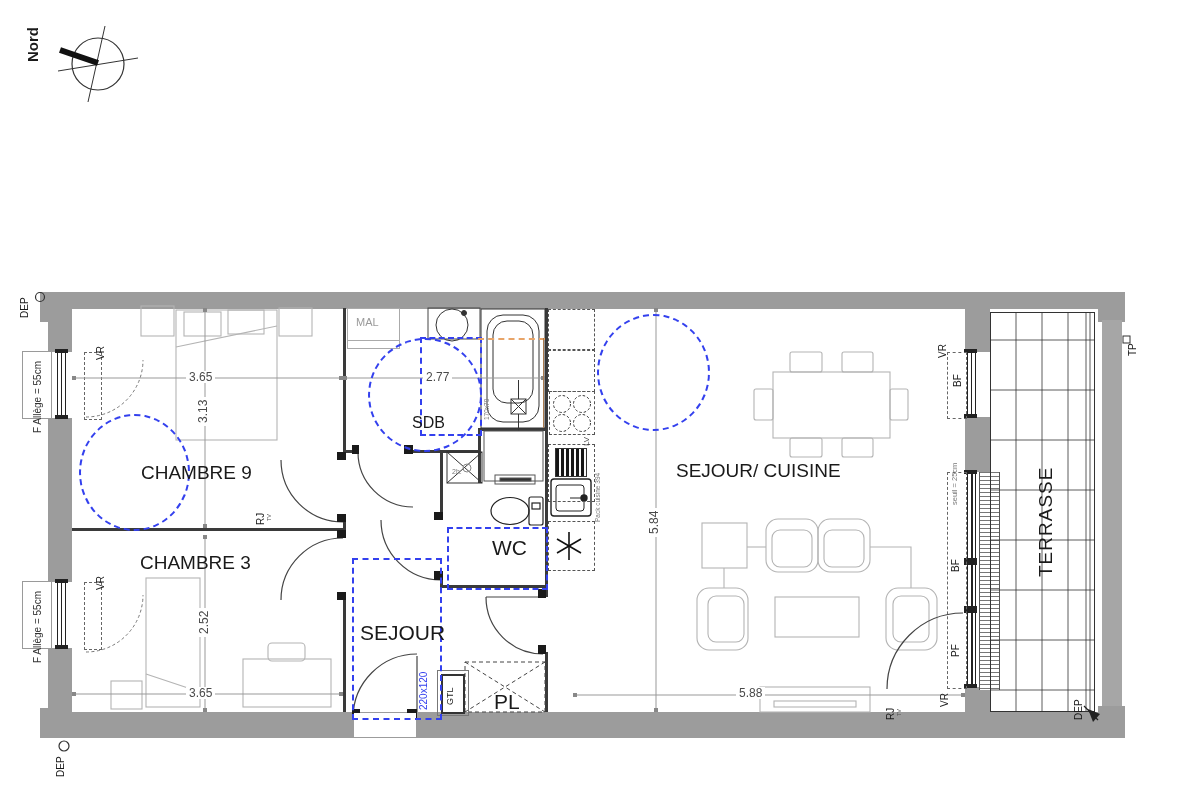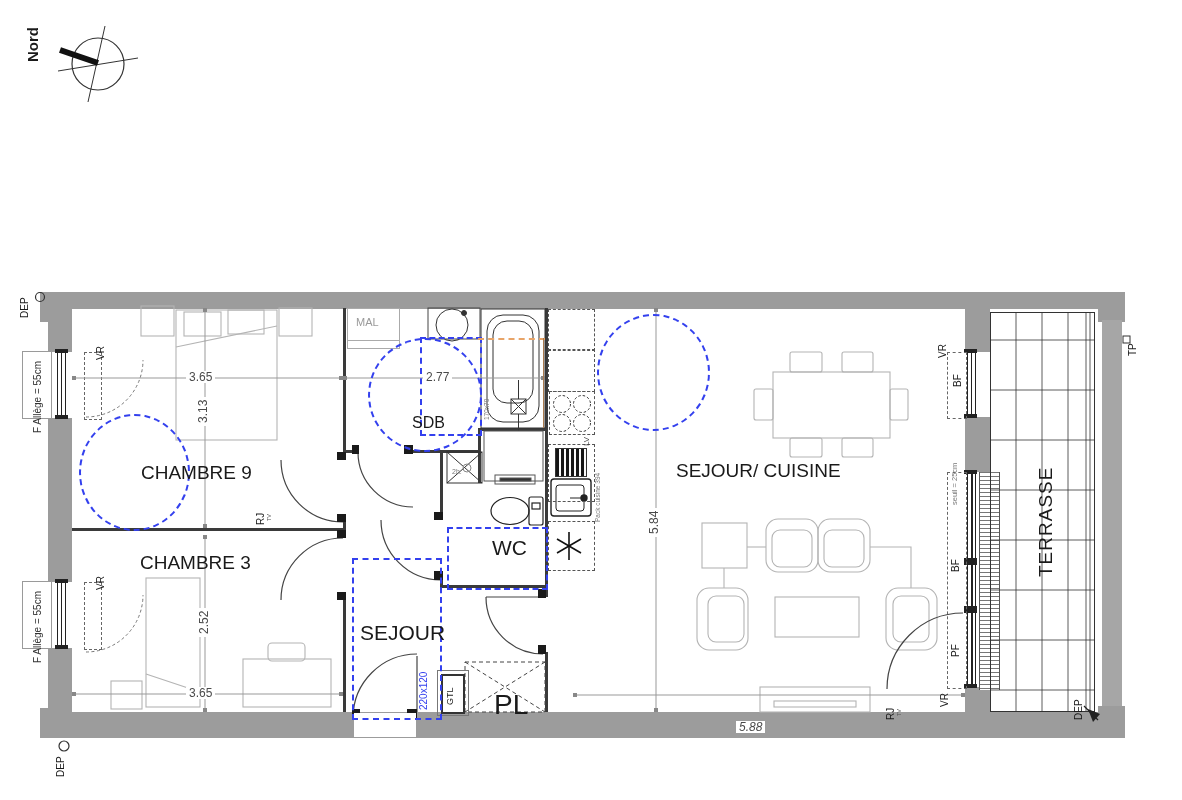--- a/index.html
+++ b/index.html
@@ -313,31 +313,31 @@
   <div class="blue-dash" style="left:352px;top:558px;width:86px;height:158px;"></div>
 
   <div class="abs" style="left:478px;top:338px;width:67px;height:0;border-top:2px dashed #e8a468;"></div>
   <div class="abs" style="left:543px;top:338px;width:0;height:90px;border-left:1px solid #a97a4e;"></div>
 
   <div class="lbl" style="left:141px;top:463px;font-size:19px;">CHAMBRE 9</div>
   <div class="lbl" style="left:140px;top:553px;font-size:19px;">CHAMBRE 3</div>
   <div class="lbl" style="left:412px;top:395px;font-size:16px;margin-top:20px;">SDB</div>
   <div class="lbl" style="left:492px;top:537px;font-size:21px;">WC</div>
   <div class="lbl" style="left:360px;top:622px;font-size:21px;">SEJOUR</div>
-  <div class="lbl" style="left:494px;top:691px;font-size:28px;">PL</div>
+  <div class="lbl" style="left:494px;top:691px;font-size:21px;">PL</div>
   <div class="lbl" style="left:676px;top:461px;font-size:19px;">SEJOUR/ CUISINE</div>
   <div class="lbl rot" style="left:1036px;top:577px;width:130px;font-size:19px;letter-spacing:1px;">TERRASSE</div>
 
   <div class="dim" style="left:186px;top:371px;">3.65</div>
   <div class="dim rot" style="left:197px;top:426px;">3.13</div>
   <div class="dim" style="left:423px;top:371px;">2.77</div>
   <div class="dim rot" style="left:198px;top:637px;">2.52</div>
   <div class="dim" style="left:186px;top:687px;">3.65</div>
   <div class="dim rot" style="left:648px;top:537px;">5.84</div>
-  <div class="dim" style="left:736px;top:721px;font-style:italic;">5.88</div>
+  <div class="dim" style="left:736px;top:687px;">5.88</div>
 
   <div class="lbl rot" style="left:33px;top:433px;font-size:10px;color:#333;">F Allège = 55cm</div>
   <div class="lbl rot" style="left:33px;top:663px;font-size:10px;color:#333;">F Allège = 55cm</div>
   <div class="lbl rot" style="left:96px;top:360px;font-size:10px;">VR</div>
   <div class="lbl rot" style="left:96px;top:590px;font-size:10px;">VR</div>
   <div class="lbl rot" style="left:938px;top:358px;font-size:10px;">VR</div>
   <div class="lbl rot" style="left:940px;top:707px;font-size:10px;">VR</div>
   <div class="lbl rot" style="left:953px;top:387px;font-size:10px;">BF</div>
   <div class="lbl rot" style="left:951px;top:572px;font-size:10px;">BF</div>
   <div class="lbl rot" style="left:951px;top:657px;font-size:10px;">PF</div>

